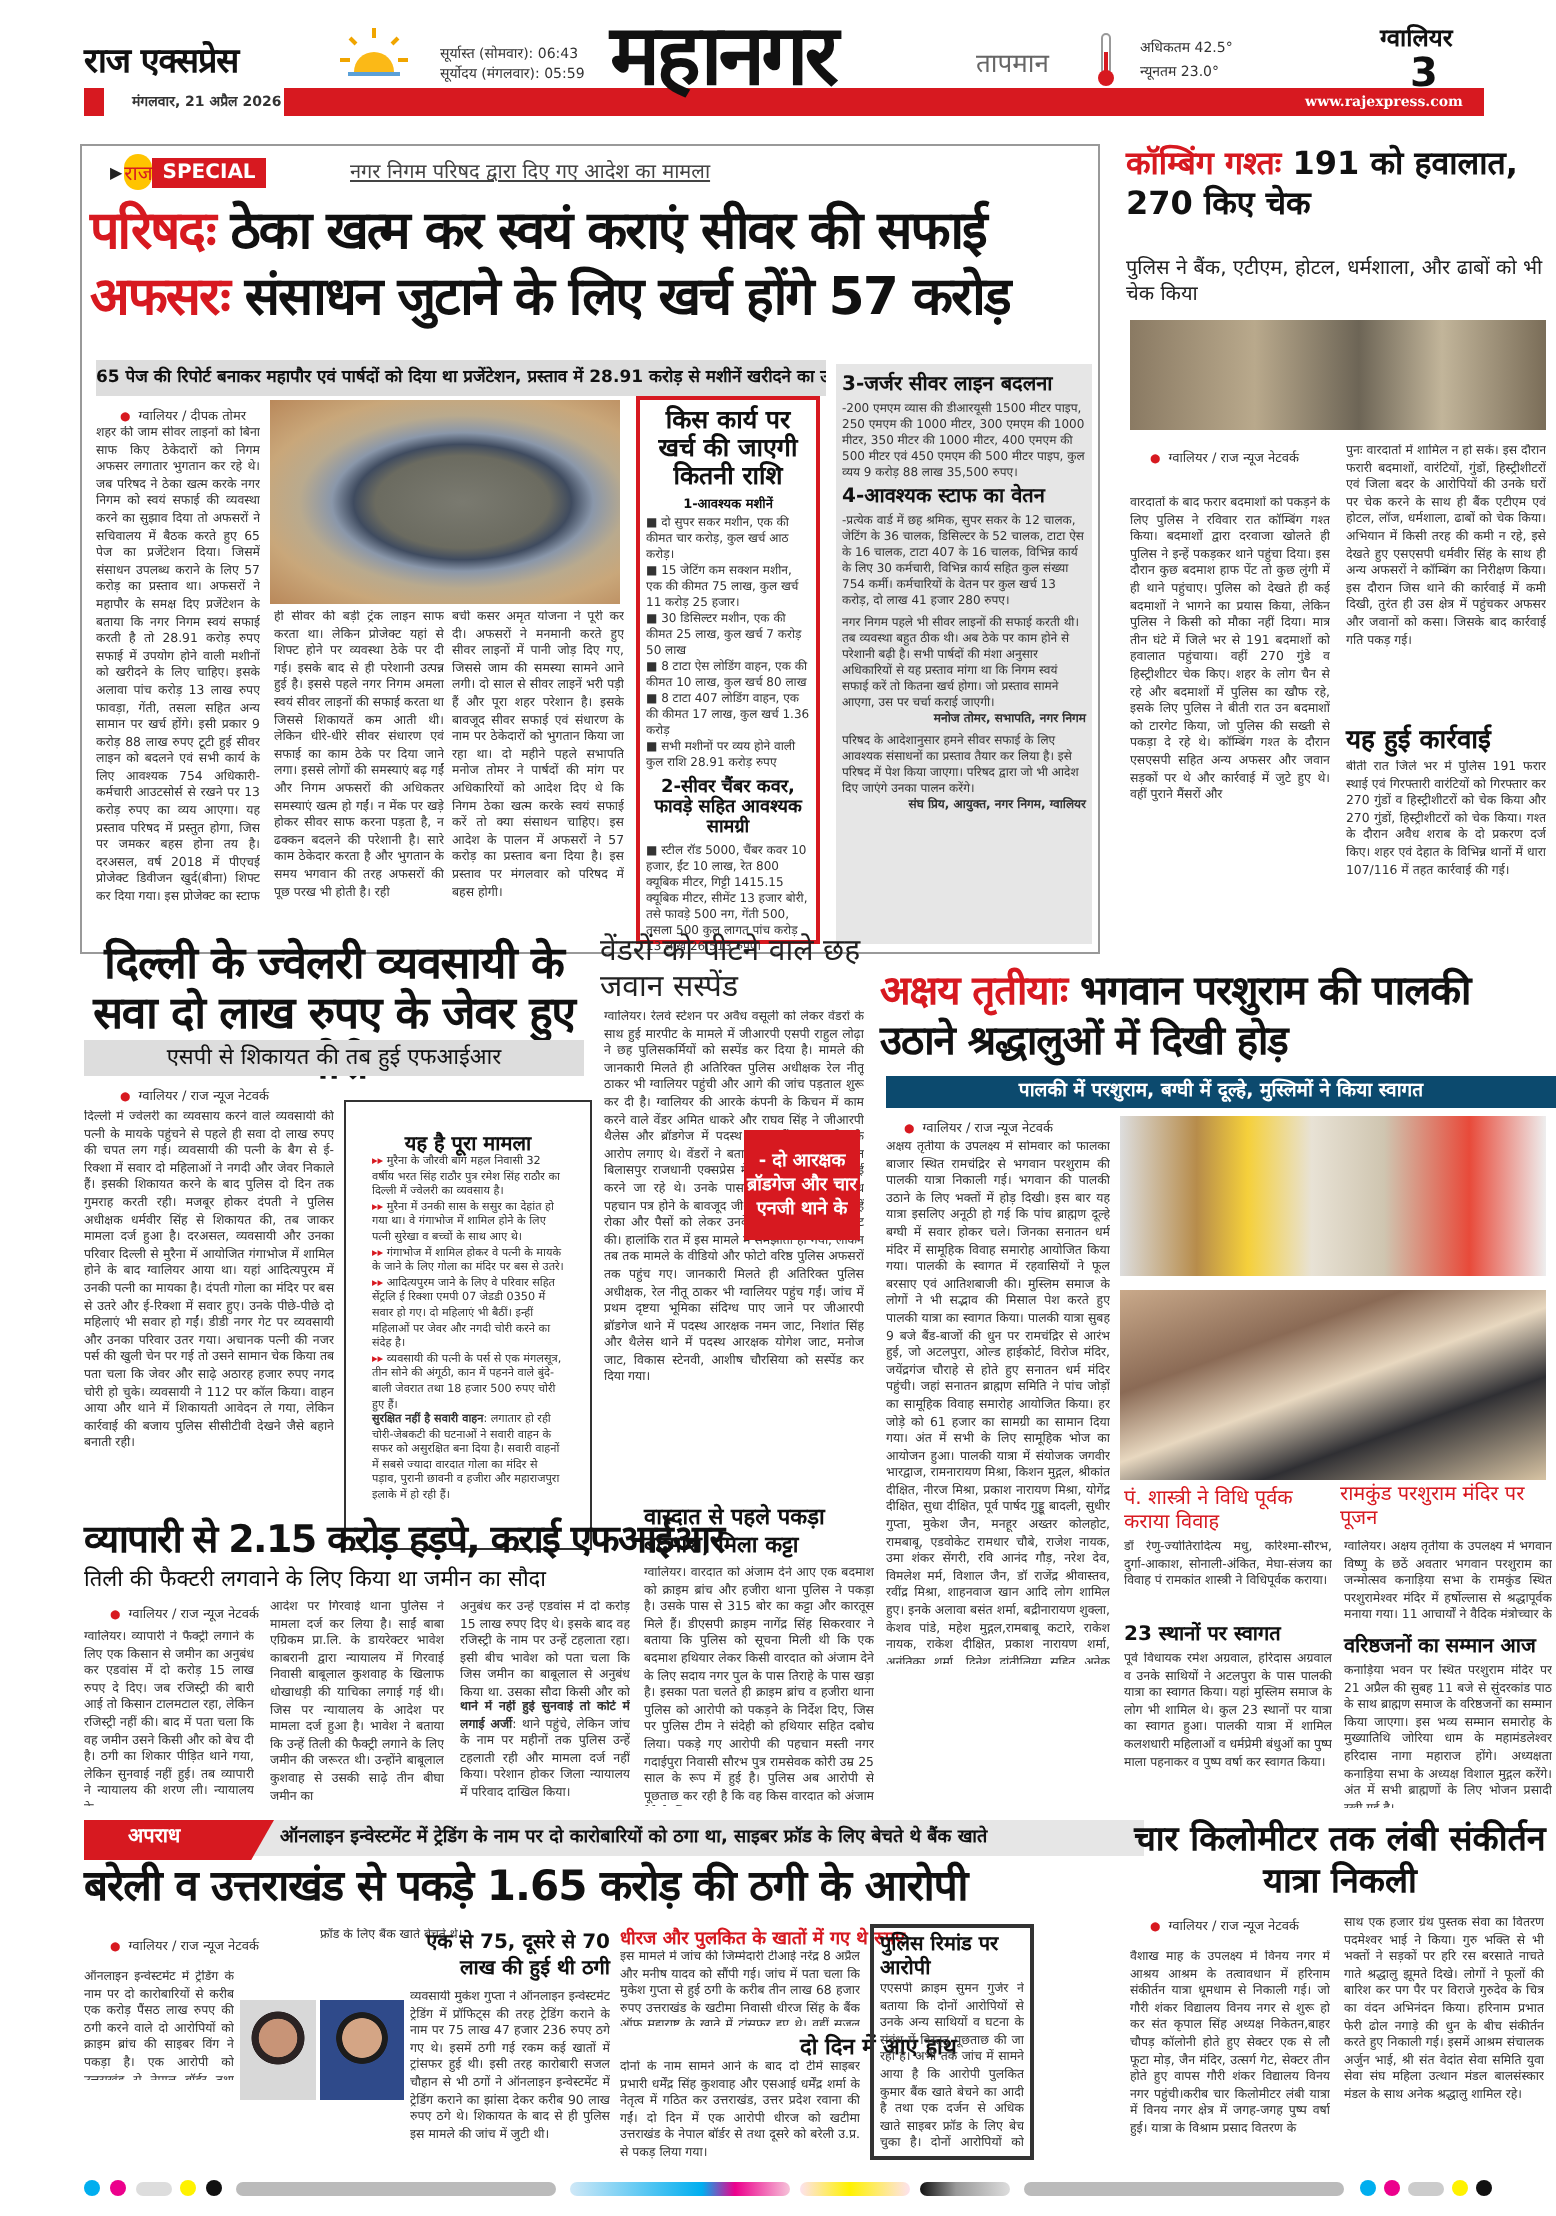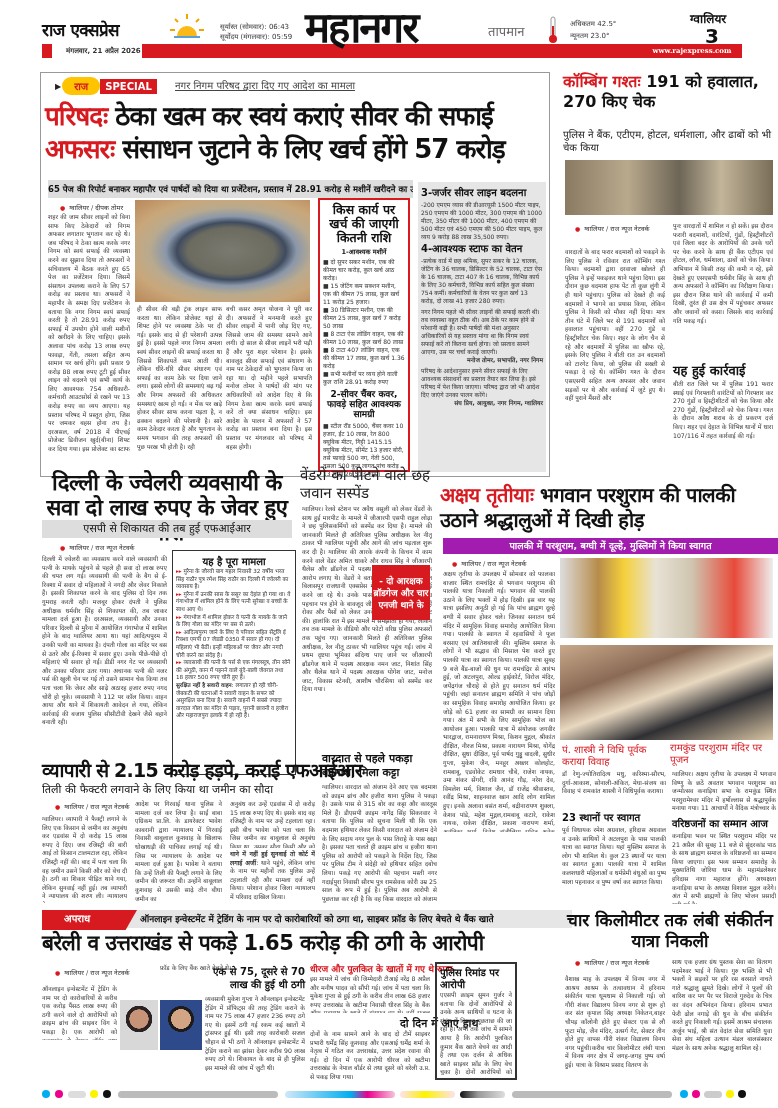--- a/index.html
+++ b/index.html
@@ -14,21 +14,21 @@
   .sunset { left: 220px; top: 22px; font-size: 7px; line-height: 10px; color: #333; }
   .mahanagar { left: 305px; top: 6px; font-size: 42px; font-weight: bold; font-family: "DejaVu Serif", serif; letter-spacing: -2px; line-height: 44px; }
   .temp-label { left: 488px; top: 22px; font-size: 13px; color: #666; }
   .thermo { left: 548px; top: 16px; width: 10px; height: 28px; }
   .temp-vals { left: 570px; top: 18px; font-size: 7px; line-height: 12px; color: #333; }
   .city { left: 690px; top: 10px; font-size: 12px; font-weight: bold; text-align: center; }
   .pageno { left: 705px; top: 24px; font-size: 20px; font-weight: bold; }
 
   .special-box { left: 40px; top: 72px; width: 510px; height: 405px; border: 1px solid #999; }
   .special-tag { left: 55px; top: 76px; height: 20px; display: flex; align-items: center; }
-  .raj-badge { background: #ffc400; color: #d71920; font-weight: bold; font-size: 10px; padding: 2px 12px; border-radius: 10px; }
+  .raj-badge { background: #ffc400; color: #d71920; font-weight: normal; font-size: 10px; padding: 2px 0; border-radius: 10px; }
   .special-label { background: #d71920; color: #fff; font-weight: bold; font-size: 10px; padding: 2px 5px; }
   .special-kicker { left: 175px; top: 78px; font-size: 10px; color: #444; text-decoration: underline; }
   .hl1 { left: 45px; top: 100px; font-size: 26px; font-weight: bold; line-height: 32px; letter-spacing: -1px; white-space: nowrap; }
   .hl1 .red, .hl2 .red { color: #d71920; }
   .hl2 { left: 45px; top: 133px; font-size: 26px; font-weight: bold; line-height: 32px; letter-spacing: -1px; white-space: nowrap; }
   .subbar { left: 48px; top: 180px; width: 365px; height: 18px; background: #ddd; font-size: 8.5px; font-weight: bold; line-height: 18px; text-align: center; white-space: nowrap; overflow: hidden; }
   .byline { font-size: 6.5px; color: #333; }
   .byline::before { content: "●"; color: #d71920; margin-right: 4px; font-size: 6px; }
   .col { font-size: 6.2px; line-height: 8.6px; color: #333; text-align: justify; overflow: hidden; }
   .sewer-photo { left: 135px; top: 200px; width: 175px; height: 102px; background: radial-gradient(ellipse at 55% 50%, #7a7a70 0%, #6b6b60 32%, #3f4b5f 40%, #8a97aa 48%, #b9aa8e 60%, #c9a77a 75%, #b9885a 100%); }
@@ -42,30 +42,30 @@
   .sidebox h4 { font-size: 10px; font-weight: bold; line-height: 12px; margin: 2px 0; }
   .sidebox p { font-size: 6px; line-height: 8px; color: #333; }
 
   .comb-hl { left: 563px; top: 72px; width: 210px; font-size: 16px; font-weight: bold; line-height: 20px; }
   .comb-hl .red { color: #d71920; }
   .comb-sub { left: 563px; top: 128px; width: 210px; font-size: 10px; line-height: 13px; color: #222; }
   .comb-photo { left: 565px; top: 160px; width: 208px; height: 55px; background: linear-gradient(90deg, #8a7a63, #b9a98c 30%, #6d6556 55%, #c2b59a 75%, #7a6d58); }
 
   .del-hl { left: 42px; top: 470px; width: 250px; font-size: 22px; font-weight: bold; line-height: 25px; text-align: center; letter-spacing: -0.5px; }
   .del-sub { left: 42px; top: 520px; width: 250px; height: 18px; background: #ddd; font-size: 11px; line-height: 18px; text-align: center; }
-  .mamla { left: 172px; top: 550px; width: 124px; height: 225px; border: 1px solid #333; padding: 3px; }
+  .mamla { left: 172px; top: 550px; width: 124px; height: 225px; border: 1px solid #333; padding: 13px; }
   .mamla h4 { font-size: 10px; text-align: center; font-weight: bold; }
   .mamla ul { list-style: none; font-size: 5.6px; line-height: 7.6px; color: #333; }
   .mamla li::before { content: "▸▸ "; color: #d71920; }
   .vend-hl { left: 300px; top: 466px; width: 135px; font-size: 15px; line-height: 18px; color: #222; }
   .redbox { left: 372px; top: 565px; width: 58px; height: 55px; background: #d71920; color: #fff; font-size: 9px; font-weight: bold; line-height: 12px; text-align: center; padding-top: 10px; }
 
   .akshay-hl { left: 440px; top: 483px; width: 335px; font-size: 20px; font-weight: bold; line-height: 25px; letter-spacing: -0.5px; }
   .akshay-hl .red { color: #d71920; }
-  .akshay-sub { left: 443px; top: 538px; width: 335px; height: 16px; background: #a21caf; color: #fff; font-size: 9.5px; font-weight: bold; line-height: 16px; text-align: center; }
+  .akshay-sub { left: 443px; top: 538px; width: 335px; height: 16px; background: #0c4a6e; color: #fff; font-size: 9.5px; font-weight: bold; line-height: 16px; text-align: center; }
   .photo1 { left: 560px; top: 558px; width: 213px; height: 80px; background: linear-gradient(90deg, #ddd 0%, #b78c4b 18%, #f5d03b 30%, #e8e2d5 45%, #cfc5b0 62%, #e84a3a 82%, #eee 100%); }
   .photo2 { left: 560px; top: 645px; width: 213px; height: 95px; background: linear-gradient(160deg, #c9a98a, #8a6a55 30%, #e8d8c0 50%, #2f2f33 70%, #d7c3a3); }
   .red-hl { font-size: 10px; font-weight: normal; color: #d71920; line-height: 12px; }
   .blk-hl { font-size: 10px; font-weight: bold; line-height: 12px; }
 
   .vyapari-hl { left: 42px; top: 758px; width: 260px; font-size: 19px; font-weight: bold; line-height: 24px; letter-spacing: -0.8px; white-space: nowrap; }
   .vyapari-sub { left: 42px; top: 783px; font-size: 11px; line-height: 14px; }
   .vardat-hl { left: 322px; top: 752px; width: 115px; font-size: 11px; font-weight: bold; line-height: 14px; }
   .ramkund-hl { left: 670px; top: 742px; width: 105px; }
   .chaar-hl { left: 565px; top: 910px; width: 210px; font-size: 17px; font-weight: bold; line-height: 21px; text-align: center; }

